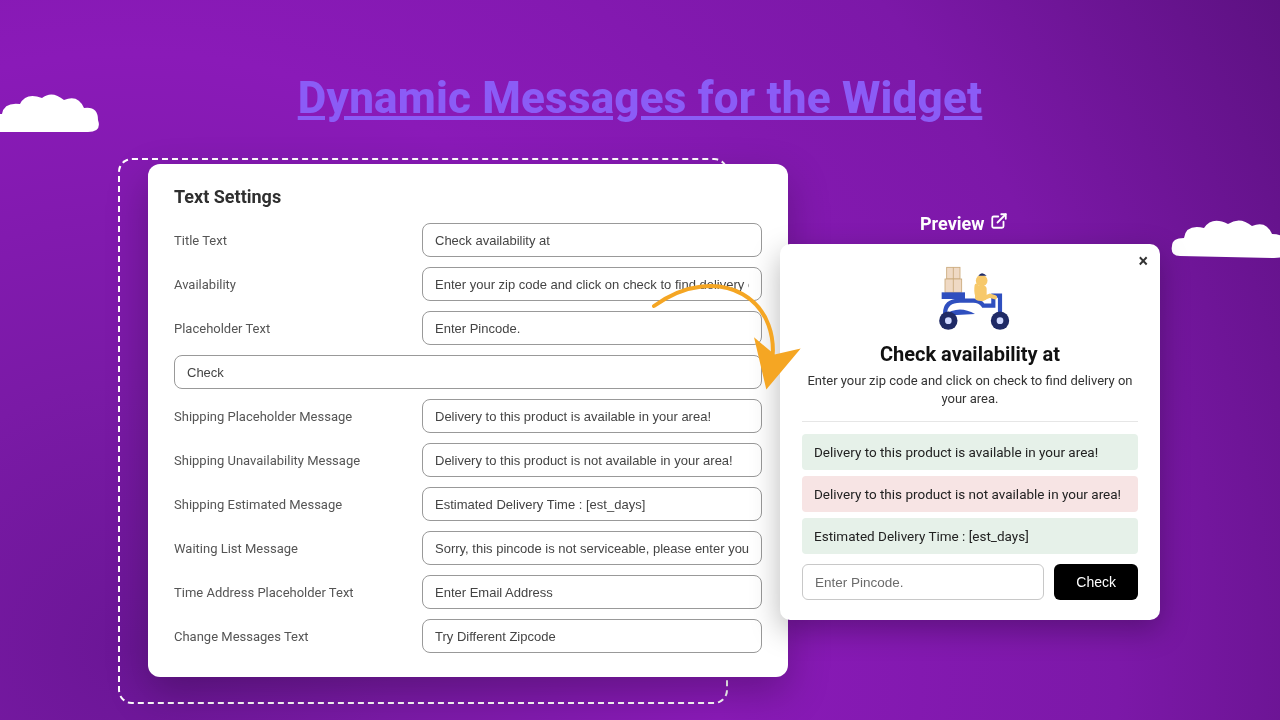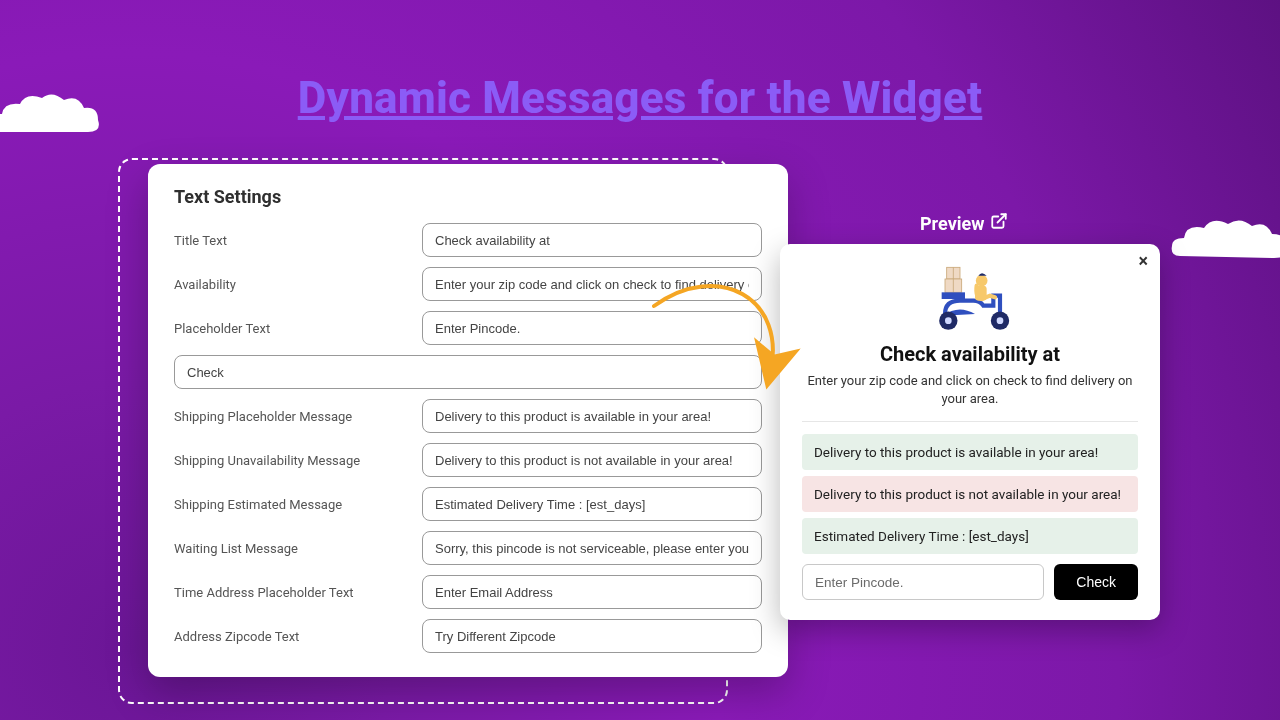--- a/index.html
+++ b/index.html
@@ -241,21 +241,21 @@
   </div>
   <div class="field-row">
     <div class="field-label">Waiting List Message</div>
     <input class="field-input" value="Sorry, this pincode is not serviceable, please enter your email." style="">
   </div>
   <div class="field-row">
     <div class="field-label">Time Address Placeholder Text</div>
     <input class="field-input" value="Enter Email Address" style="">
   </div>
   <div class="field-row">
-    <div class="field-label">Address Zipcode Text</div>
+    <div class="field-label">Change Messages Text</div>
     <input class="field-input" value="Try Different Zipcode" style="">
   </div>
 </div>
 
 <div class="preview-label">
   <span>Preview</span>
   <span>
     <svg viewBox="0 0 24 24" fill="none" stroke="#fff" stroke-width="2.4" stroke-linecap="round" stroke-linejoin="round">
       <path d="M18 13v6a2 2 0 0 1-2 2H5a2 2 0 0 1-2-2V8a2 2 0 0 1 2-2h6"></path>
       <polyline points="15 3 21 3 21 9"></polyline>

